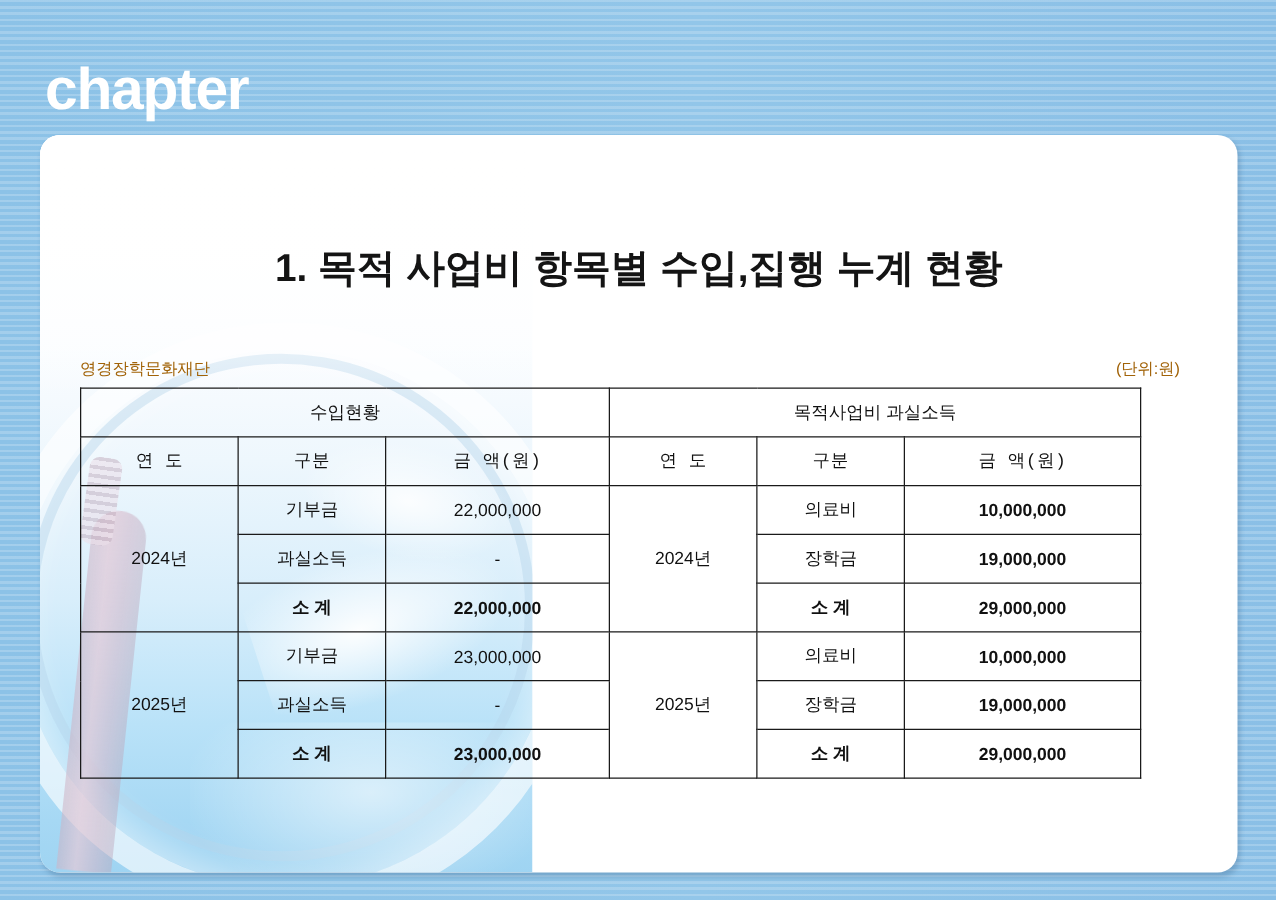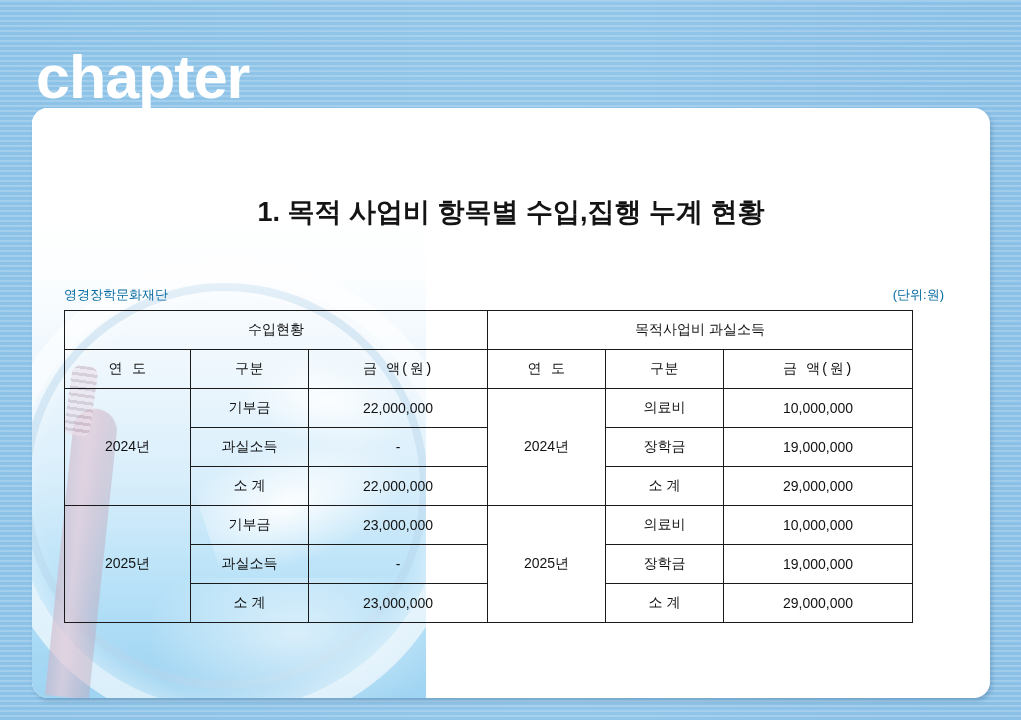--- a/index.html
+++ b/index.html
@@ -29,21 +29,21 @@
       ),
       linear-gradient(to right, #8cc2e7 0%, #92c6e9 55%, #8abfe6 100%);
     overflow: hidden;
   }
 
   
   .chapter-label {
     position: absolute;
     left: 36px;
     top: 47px;
-    font-size: 61px;
+    font-size: 47px;
     font-weight: bold;
     color: #ffffff;
     letter-spacing: -1px;
     line-height: 1;
     z-index: 3;
   }
 
   
   .card {
     position: absolute;
@@ -167,39 +167,39 @@
     background: linear-gradient(to bottom, #ffffff 0%, rgba(255,255,255,0.92) 45%, rgba(255,255,255,0.0) 100%);
   }
 
   
   .page-title {
     position: absolute;
     left: 0;
     right: 0;
     top: 86px;
     text-align: center;
-    font-size: 27px;
+    font-size: 31px;
     font-weight: bold;
     color: #141414;
     letter-spacing: 0px;
     z-index: 5;
     white-space: nowrap;
   }
 
   
   .caption-row {
     position: absolute;
     left: 32px;
     right: 46px;
     top: 178px;
     display: flex;
     justify-content: space-between;
     align-items: flex-end;
     font-size: 13px;
-    color: #0369a1;
+    color: #a16207;
     z-index: 5;
   }
 
   
   .table-wrap {
     position: absolute;
     left: 32px;
     top: 202px;
     width: 848px;
     z-index: 5;
@@ -229,24 +229,25 @@
     height: 39px;
     letter-spacing: 0.5px;
     font-family: Liberation Mono, monospace;
   }
   td.amount-left {
     text-align: right;
     padding-right: 30px;
   }
   td.amount-right {
     text-align: center;
+    font-weight: bold;
   }
   td.bold,
   .bold {
-    font-weight: normal;
+    font-weight: bold;
   }
   td.kind {
     text-align: center;
   }
 
   
   col.c-year  { width: 126px; }
   col.c-kind  { width: 118px; }
   col.c-amt   { width: 179px; }
   col.c-year2 { width: 118px; }

